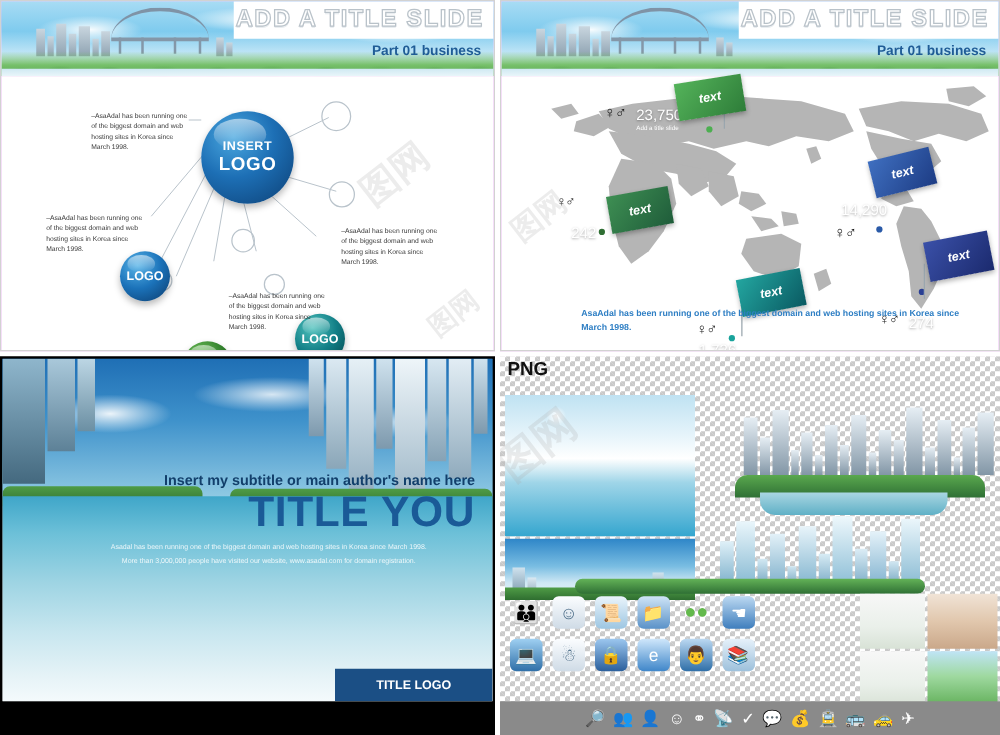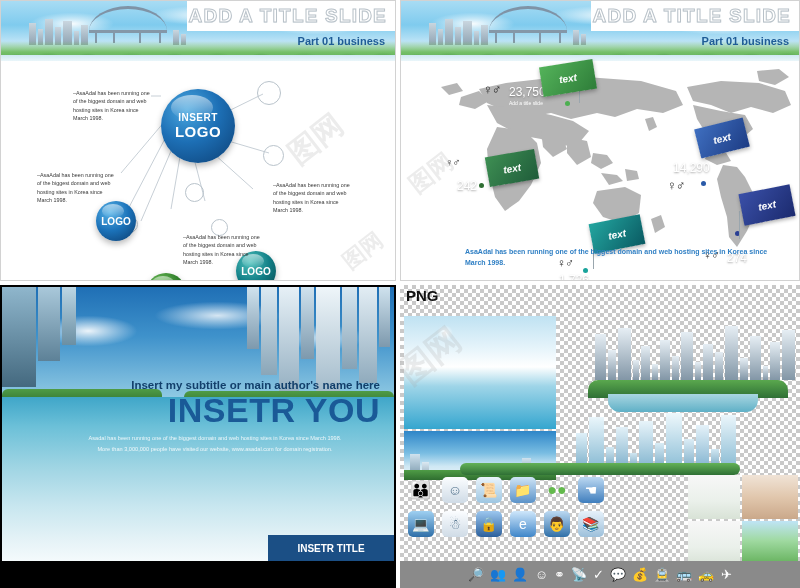--- a/index.html
+++ b/index.html
@@ -341,26 +341,26 @@
         <i style="width:18px;height:96px;background:linear-gradient(180deg,#e2edf4,#90abbd)"></i>
         <i style="width:11px;height:60px;background:linear-gradient(180deg,#cfe2ee,#7d99ad)"></i>
       </div>
 
       <div class="ty-green" style="left:0;top:102px;width:160px"></div>
       <div class="ty-green" style="right:0;top:104px;width:210px"></div>
 
       <div class="ty-water"></div>
 
       <div class="ty-sub">Insert my subtitle or main author's name here</div>
-      <div class="ty-big">INSETR YOU</div>
+      <div class="ty-big">TITLE YOU</div>
       <div class="ty-body">
         <div>Asadal has been running one of the biggest domain and web hosting sites in Korea since March 1998.</div>
         <div>More than 3,000,000 people have visited our website, www.asadal.com for domain registration.</div>
       </div>
-      <div class="ty-logo">INSETR TITLE</div>
+      <div class="ty-logo">TITLE LOGO</div>
     </div>
   </div>
 
   <div class="slide slide-br checker">
     <div class="png-label">PNG</div>
 
     <div class="thumb th-sea" style="left:4px;top:31px;width:152px;height:113px"></div>
     <div class="thumb th-city" style="left:4px;top:146px;width:152px;height:49px">
       <span style="position:absolute;left:6px;bottom:0;width:10px;height:26px;background:linear-gradient(180deg,#cfe2ee,#6d8da1)"></span>
       <span style="position:absolute;left:18px;bottom:0;width:7px;height:18px;background:linear-gradient(180deg,#dbe9f2,#7d99ad)"></span>

